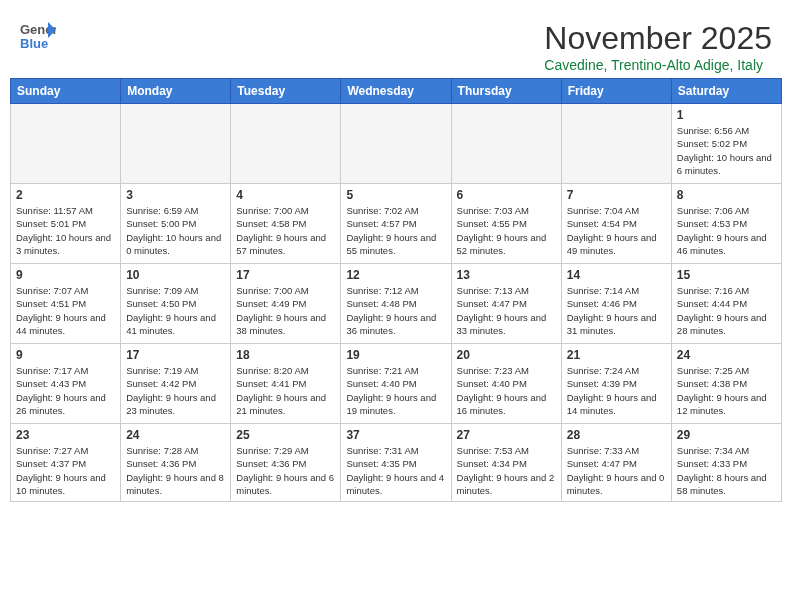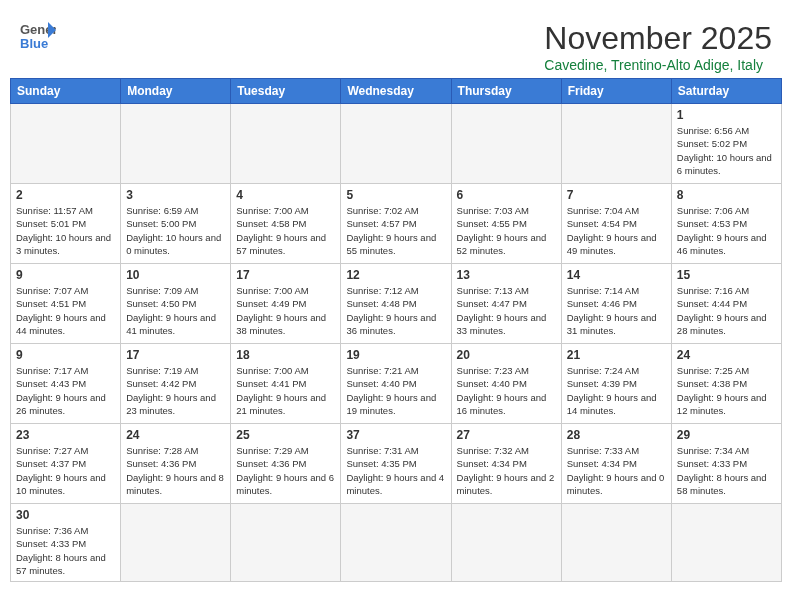--- a/index.html
+++ b/index.html
@@ -240,21 +240,21 @@
         </td>
         <td>
           <span class="day-number">17</span>
           <div class="day-info">Sunrise: 7:19 AM
 Sunset: 4:42 PM
 Daylight: 9 hours
 and 23 minutes.</div>
         </td>
         <td>
           <span class="day-number">18</span>
-          <div class="day-info">Sunrise: 7:00 AM
+          <div class="day-info">Sunrise: 8:20 AM
 Sunset: 4:41 PM
 Daylight: 9 hours
 and 21 minutes.</div>
         </td>
         <td>
           <span class="day-number">19</span>
           <div class="day-info">Sunrise: 7:21 AM
 Sunset: 4:40 PM
 Daylight: 9 hours
 and 19 minutes.</div>
@@ -305,49 +305,34 @@
         </td>
         <td>
           <span class="day-number">37</span>
           <div class="day-info">Sunrise: 7:31 AM
 Sunset: 4:35 PM
 Daylight: 9 hours
 and 4 minutes.</div>
         </td>
         <td>
           <span class="day-number">27</span>
-          <div class="day-info">Sunrise: 7:32 AM
+          <div class="day-info">Sunrise: 7:53 AM
 Sunset: 4:34 PM
 Daylight: 9 hours
 and 2 minutes.</div>
         </td>
         <td>
           <span class="day-number">28</span>
           <div class="day-info">Sunrise: 7:33 AM
-Sunset: 4:34 PM
+Sunset: 4:47 PM
 Daylight: 9 hours
 and 0 minutes.</div>
         </td>
         <td>
           <span class="day-number">29</span>
           <div class="day-info">Sunrise: 7:34 AM
 Sunset: 4:33 PM
 Daylight: 8 hours
 and 58 minutes.</div>
         </td>
       </tr>
-      <tr>
-        <td>
-          <span class="day-number">30</span>
-          <div class="day-info">Sunrise: 7:36 AM
-Sunset: 4:33 PM
-Daylight: 8 hours
-and 57 minutes.</div>
-        </td>
-        <td class="empty"></td>
-        <td class="empty"></td>
-        <td class="empty"></td>
-        <td class="empty"></td>
-        <td class="empty"></td>
-        <td class="empty"></td>
-      </tr>
     </tbody>
 </table>
 
 </body></html>

